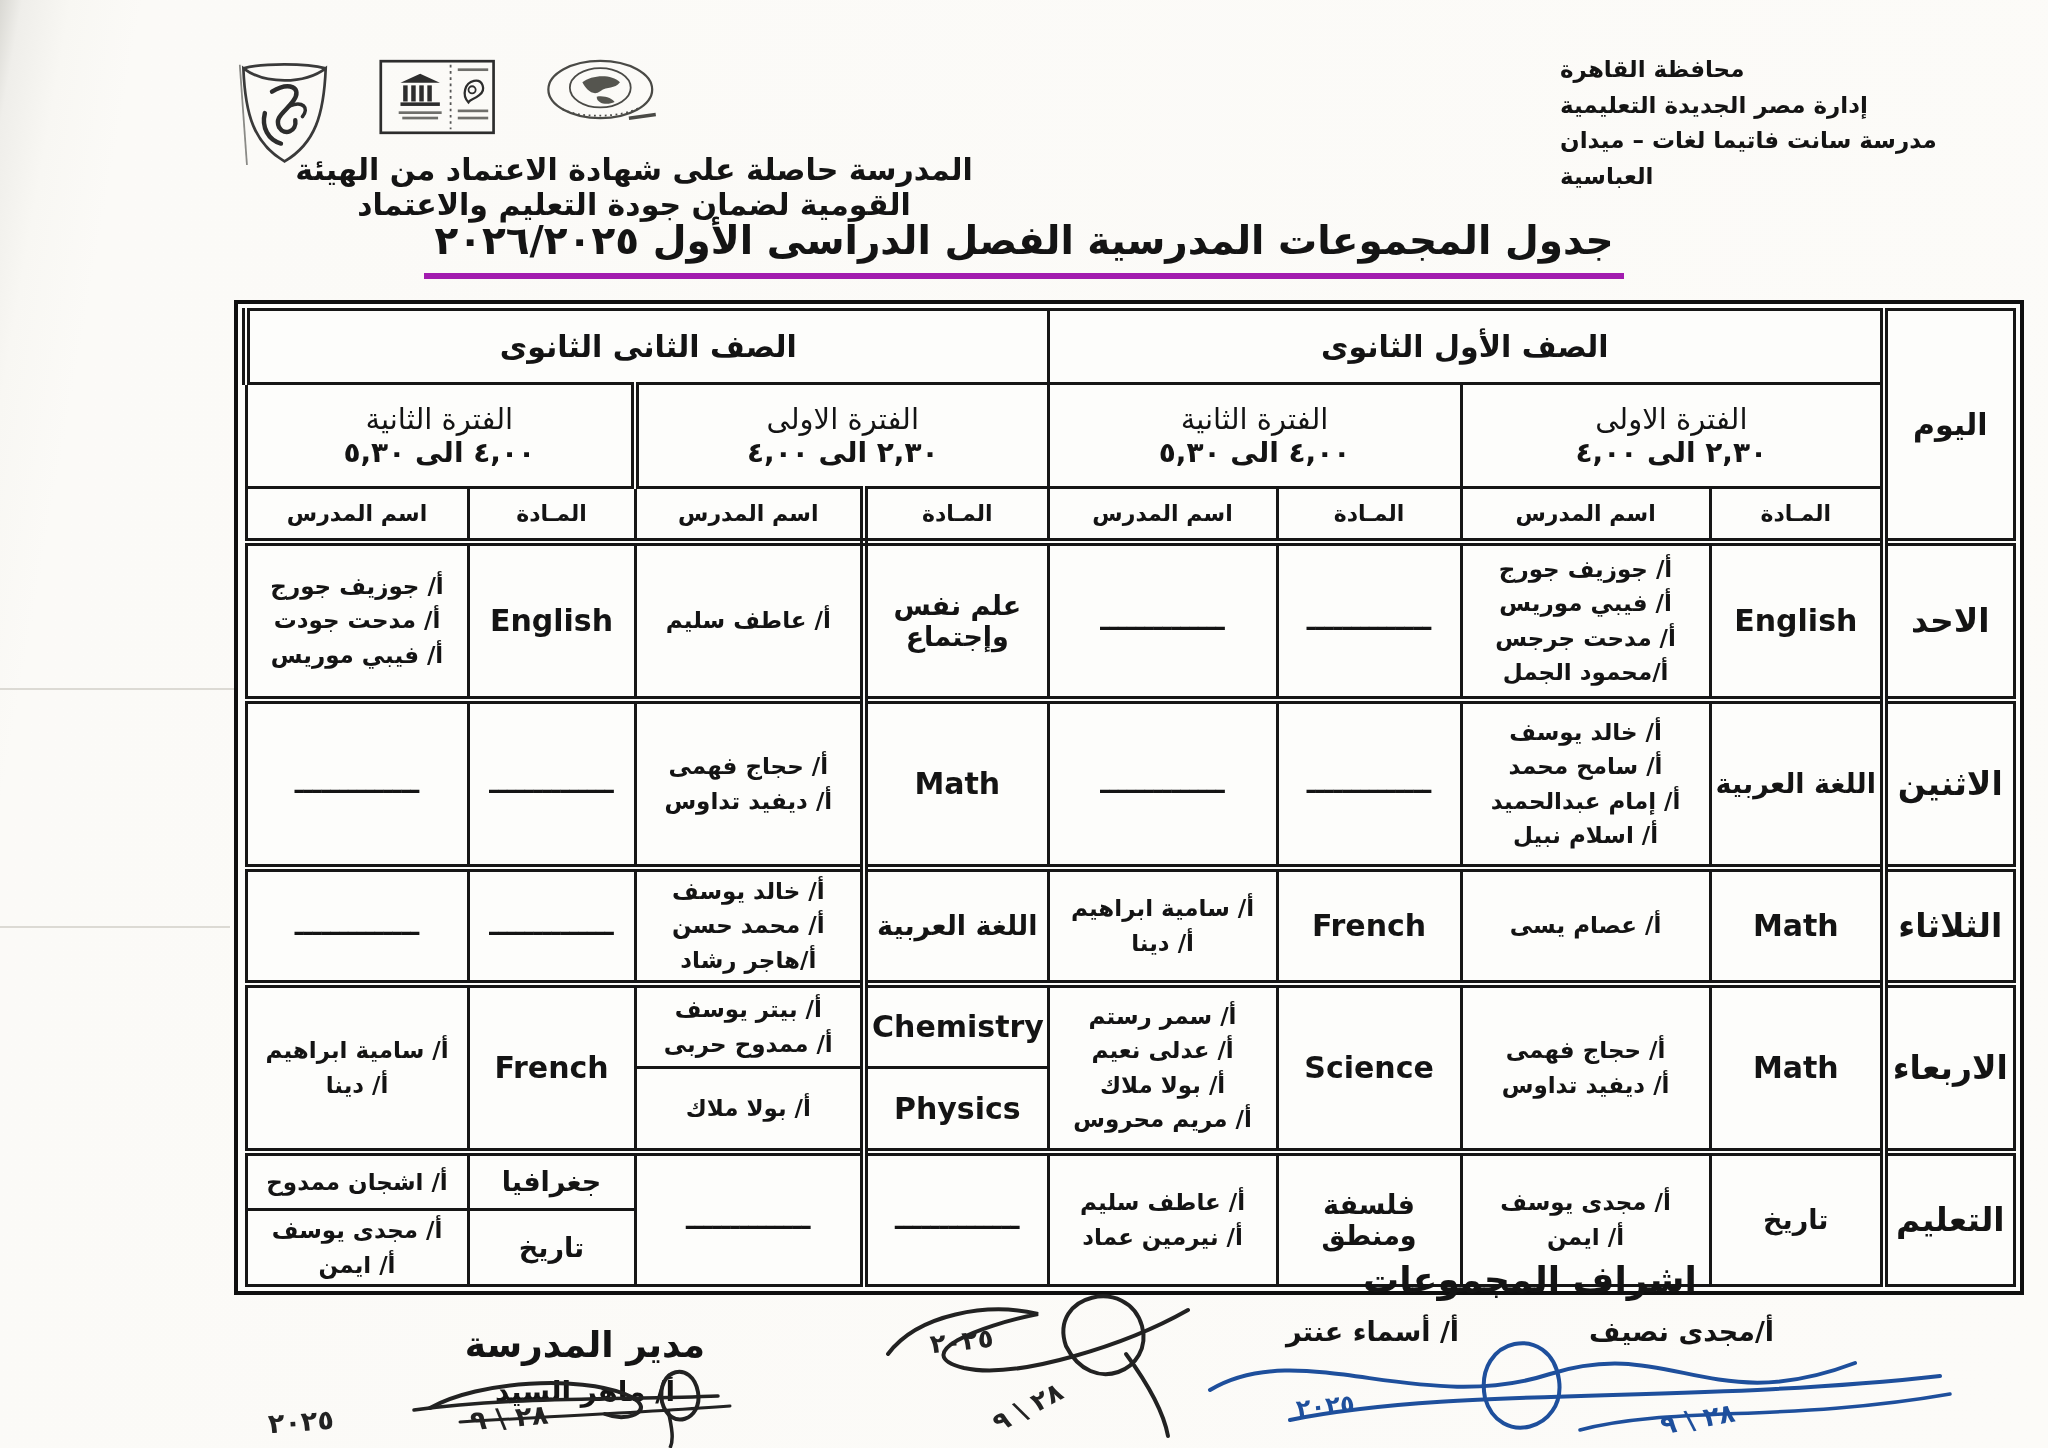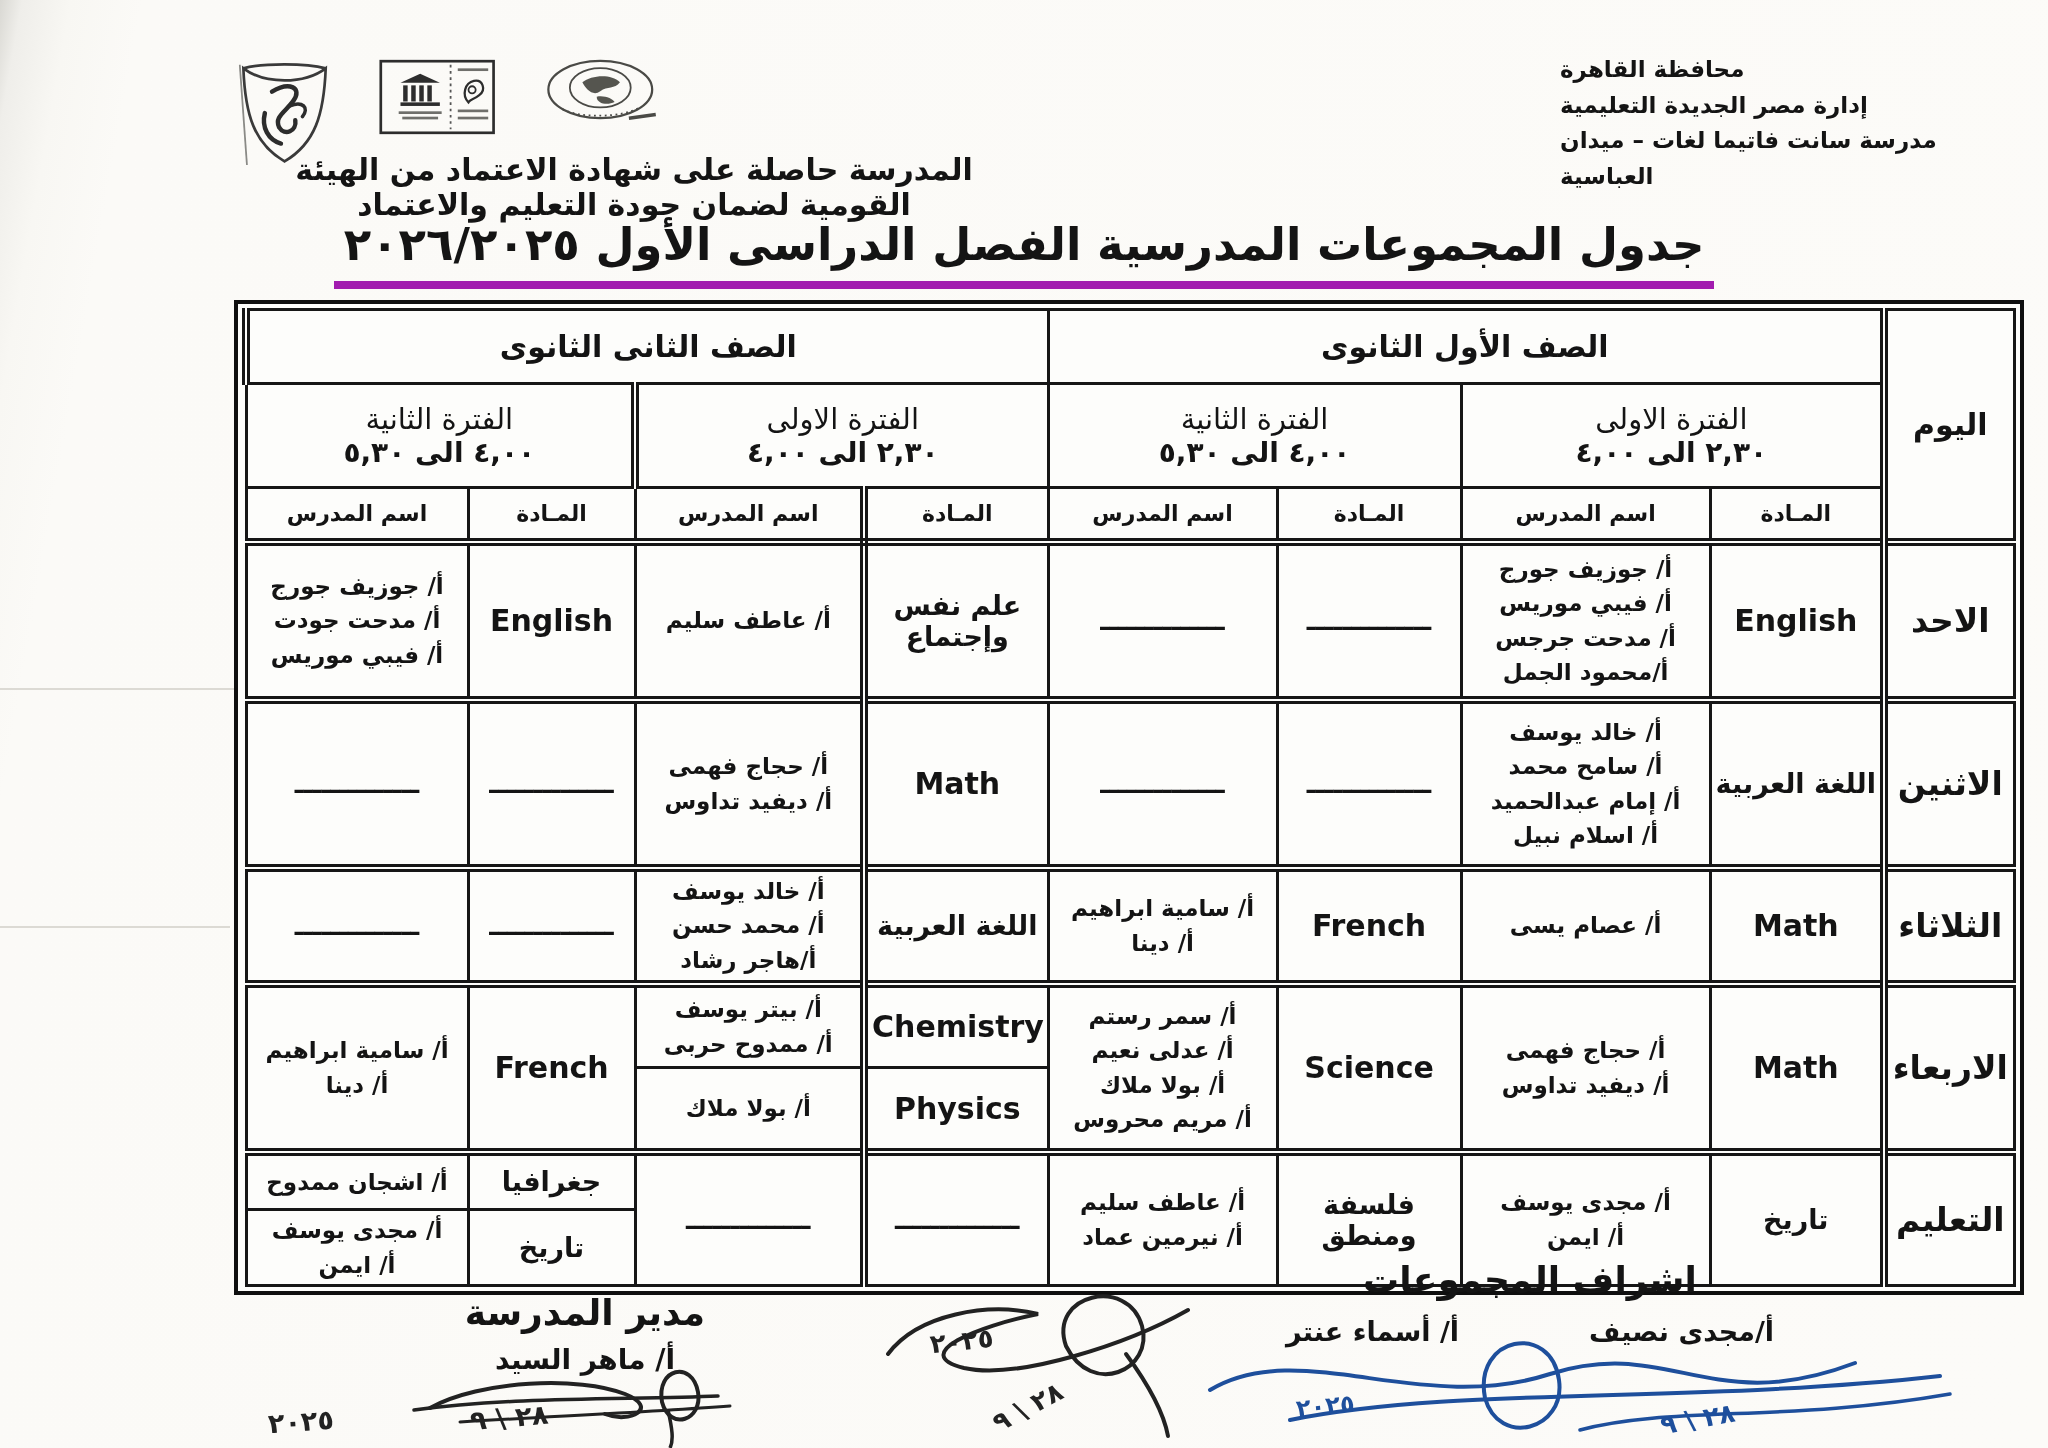--- a/index.html
+++ b/index.html
@@ -12,21 +12,21 @@
     background:linear-gradient(100deg,#d9d8d3 0px,#efeeea 22px,#f8f7f3 70px,#fbfaf7 140px,#fcfbf8 100%);
   }
   .crease{position:absolute;background:#dcdad4;height:2px}
 
   
   .hdr-right{position:absolute;top:52px;left:1560px;width:450px;text-align:left;direction:rtl;font-weight:bold;font-size:23px;line-height:1.55}
   .logos{position:absolute;top:55px;left:238px;width:420px;display:flex;align-items:flex-start;gap:48px}
   .accred{position:absolute;top:152px;left:254px;width:760px;direction:rtl;text-align:center;font-weight:bold;font-size:30px}
 
   .title-wrap{position:absolute;top:218px;left:0;width:2048px;text-align:center;direction:rtl}
-  .title{display:inline-block;font-size:45px;font-weight:bold;border-bottom:8px solid #a21caf;padding:0 10px 10px}
+  .title{display:inline-block;font-size:39px;font-weight:bold;border-bottom:6px solid #a21caf;padding:0 10px 10px}
 
   
   .table-frame{position:absolute;top:300px;left:234px;border:4px solid #0f0f0f;padding:4px;background:#fdfdfb;direction:rtl}
   table{border-collapse:collapse;table-layout:fixed;width:1768px;direction:rtl}
   col.c-day{width:130px}
   col.c-g1p1s{width:174px}col.c-g1p1t{width:249px}
   col.c-g1p2s{width:184px}col.c-g1p2t{width:229px}
   col.c-g2p1s{width:184px}col.c-g2p1t{width:229px}
   col.c-g2p2s{width:167px}col.c-g2p2t{width:222px}
   th,td{border:3px solid #161616;text-align:center;vertical-align:middle;padding:2px 4px;overflow:hidden}
@@ -50,21 +50,21 @@
   tr.r-thu-b{height:76px}
   .day-sep > td{border-top:8px double #161616}
   tr.h3 > th{border-bottom:8px double #161616}
   .dsep{border-left:8px double #161616}
   .gsep{border-left:8px double #161616}
 
   
   .supervision{position:absolute;top:1259px;left:1140px;width:780px;text-align:center;direction:rtl}
   .supervision .t{font-size:36px;font-weight:bold}
   .supervision .names{margin-top:16px;font-size:27px;font-weight:bold;display:flex;justify-content:center;gap:130px;direction:rtl}
-  .principal{position:absolute;top:1292px;left:350px;width:470px;text-align:center;direction:rtl}
+  .principal{position:absolute;top:1324px;left:350px;width:470px;text-align:center;direction:rtl}
   .principal .t{font-size:36px;font-weight:bold}
   .principal .n{margin-top:10px;font-size:28px;font-weight:bold}
   .sig{position:absolute;pointer-events:none}
   .hw{position:absolute;font-weight:bold;white-space:nowrap}
   .hw.black{color:#222}
   .hw.blue{color:#1e4f9c}
 </style>
 </head>
 <body>
 

